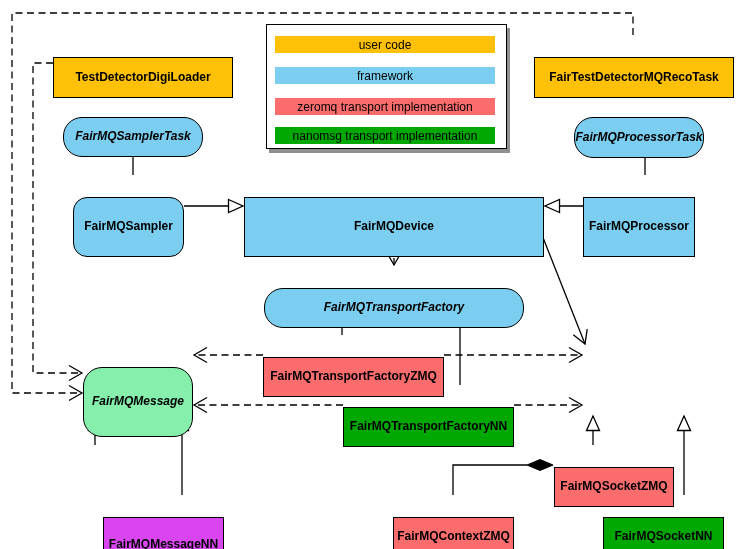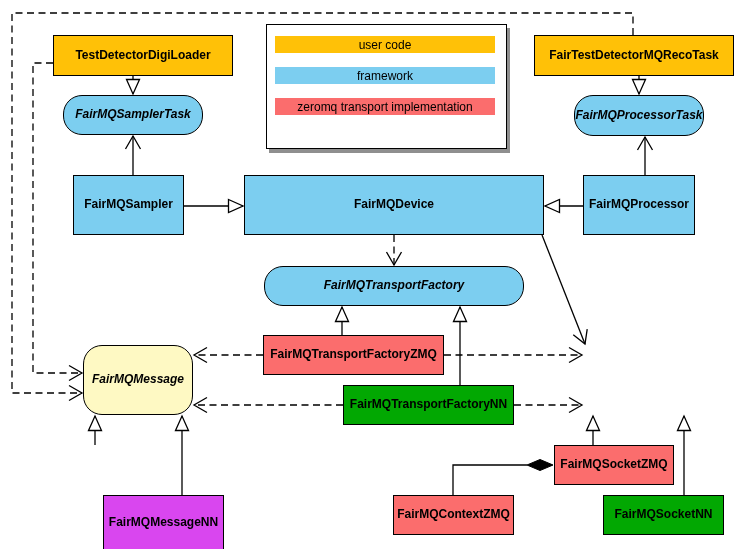--- a/index.html
+++ b/index.html
@@ -3,21 +3,21 @@
 <meta charset="utf-8">
 <style>
   html,body{margin:0;padding:0;background:#fff;}
   #canvas{
     position:relative;width:748px;height:549px;background:#ffffff;overflow:hidden;
     font-family:"Liberation Sans","DejaVu Sans",sans-serif;
   }
   .node{
     position:absolute;box-sizing:border-box;border:1.3px solid #000;
     display:flex;align-items:center;justify-content:center;text-align:center;
-    font-size:12px;font-weight:bold;color:#000;line-height:1.1;padding:0 10px;
+    font-size:12px;font-weight:bold;color:#000;line-height:1.1;padding:0 10px;margin-top:22px;
   }
   .abstract{font-style:italic;border-radius:19px;}
   .user{background:#FFC107;}
   .fw{background:#7CCEF0;}
   .zmq{background:#FB6D6D;}
   .nn{background:#02A802;}
   #legend{
     position:absolute;left:266px;top:24px;width:239px;height:123px;
     background:#fff;border:1.3px solid #000;box-shadow:3px 4px 0 #8f8f8f;
   }
@@ -69,43 +69,44 @@
     <path class="edge dashed" marker-end="url(#open)" d="M633,35 L633,13 L12,13 L12,393 L82,393"></path>
 
     <path class="edge" d="M453,495 L453,465 L527,465"></path>
     <polygon points="527,465 540,459.5 553,465 540,470.5" fill="#000000" stroke="#000000"></polygon>
   </svg>
 
   <div id="legend">
     <div class="legend-bar" style="top: 11px; background: rgb(255, 193, 7);">user code</div>
     <div class="legend-bar" style="top: 42px; background: rgb(124, 206, 240); text-align: center;">framework</div>
     <div class="legend-bar" style="top: 73px; background: rgb(251, 109, 109);">zeromq transport implementation</div>
+    <div class="legend-bar" style="top: 102px; background: rgb(2, 168, 2);">nanomsg transport implementation</div>
   </div>
 
   <div class="node user" style="left: 53px; top: 35px; width: 180px; height: 41px; background: rgb(255, 193, 7);">TestDetectorDigiLoader</div>
 
   <div class="node user" style="left: 534px; top: 35px; width: 200px; height: 41px; background: rgb(255, 193, 7);">FairTestDetectorMQRecoTask</div>
 
   <div class="node fw abstract" style="left: 63px; top: 95px; width: 140px; height: 40px; background: rgb(124, 206, 240);">FairMQSamplerTask</div>
 
   <div class="node fw abstract" style="left: 574px; top: 95px; width: 130px; height: 41px; background: rgb(124, 206, 240);">FairMQProcessorTask</div>
 
-  <div class="node fw" style="left: 73px; top: 175px; width: 111px; height: 60px; background: rgb(124, 206, 240);">FairMQSampler</div>
+  <div class="node fw" style="left: 73px; top: 175px; width: 111px; height: 60px; background: rgb(124, 206, 240); border-radius: 14px;">FairMQSampler</div>
 
   <div class="node fw" style="left: 244px; top: 175px; width: 300px; height: 60px; background: rgb(124, 206, 240);">FairMQDevice</div>
 
   <div class="node fw" style="left: 583px; top: 175px; width: 112px; height: 60px; background: rgb(124, 206, 240);">FairMQProcessor</div>
 
   <div class="node fw abstract" style="left: 264px; top: 266px; width: 260px; height: 40px; background: rgb(124, 206, 240);">FairMQTransportFactory</div>
 
   <div class="node zmq" style="left: 263px; top: 335px; width: 181px; height: 40px; background: rgb(251, 109, 109);">FairMQTransportFactoryZMQ</div>
 
   <div class="node nn" style="left: 343px; top: 385px; width: 171px; height: 40px; background: rgb(2, 168, 2);">FairMQTransportFactoryNN</div>
 
-  <div class="node fw abstract" style="left: 83px; top: 345px; width: 110px; height: 70px; background: #fef9c3;">FairMQMessage</div>
+  <div class="node fw abstract" style="left: 83px; top: 345px; width: 110px; height: 70px; background: #86efac;">FairMQMessage</div>
 
 
 
   <div class="node nn" style="left: 103px; top: 495px; width: 121px; height: 56px; background: #d946ef;">FairMQMessageNN</div>
 
   <div class="node zmq" style="left: 554px; top: 445px; width: 120px; height: 40px; background: rgb(251, 109, 109);">FairMQSocketZMQ</div>
 
   <div class="node zmq" style="left: 393px; top: 495px; width: 121px; height: 40px; background: rgb(251, 109, 109);">FairMQContextZMQ</div>
 
   <div class="node nn" style="left: 603px; top: 495px; width: 121px; height: 40px; background: rgb(2, 168, 2);">FairMQSocketNN</div>

